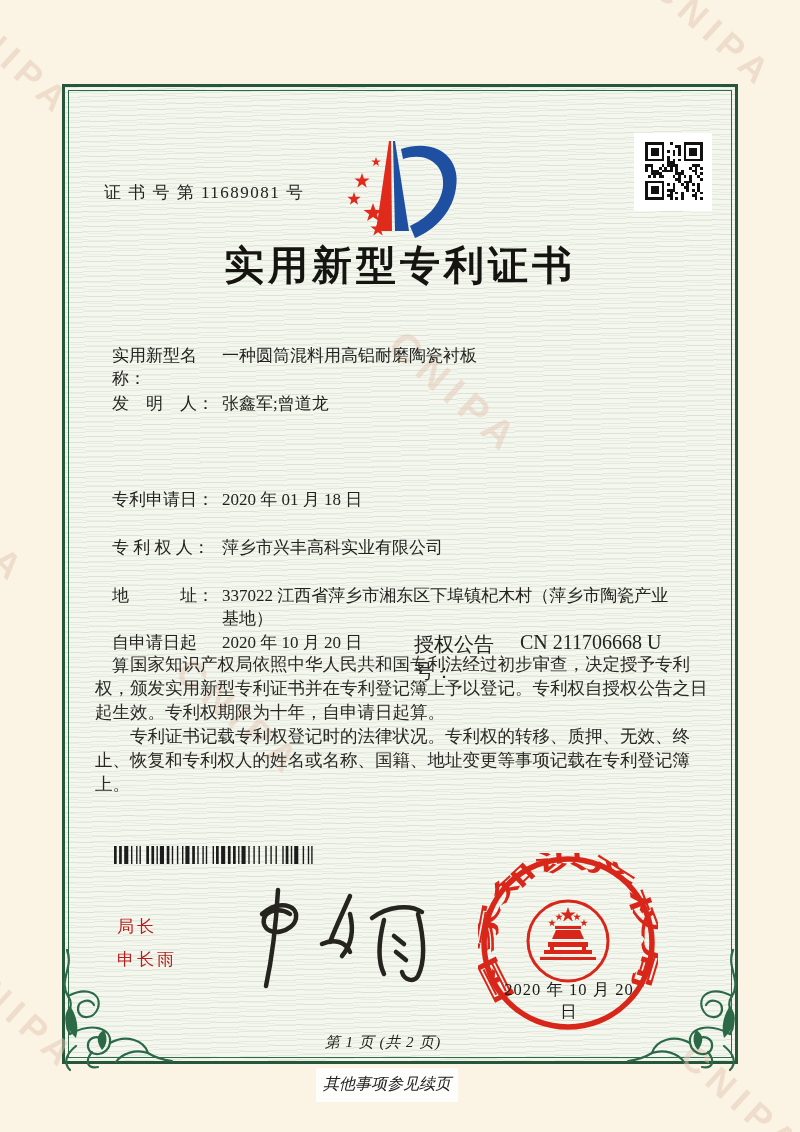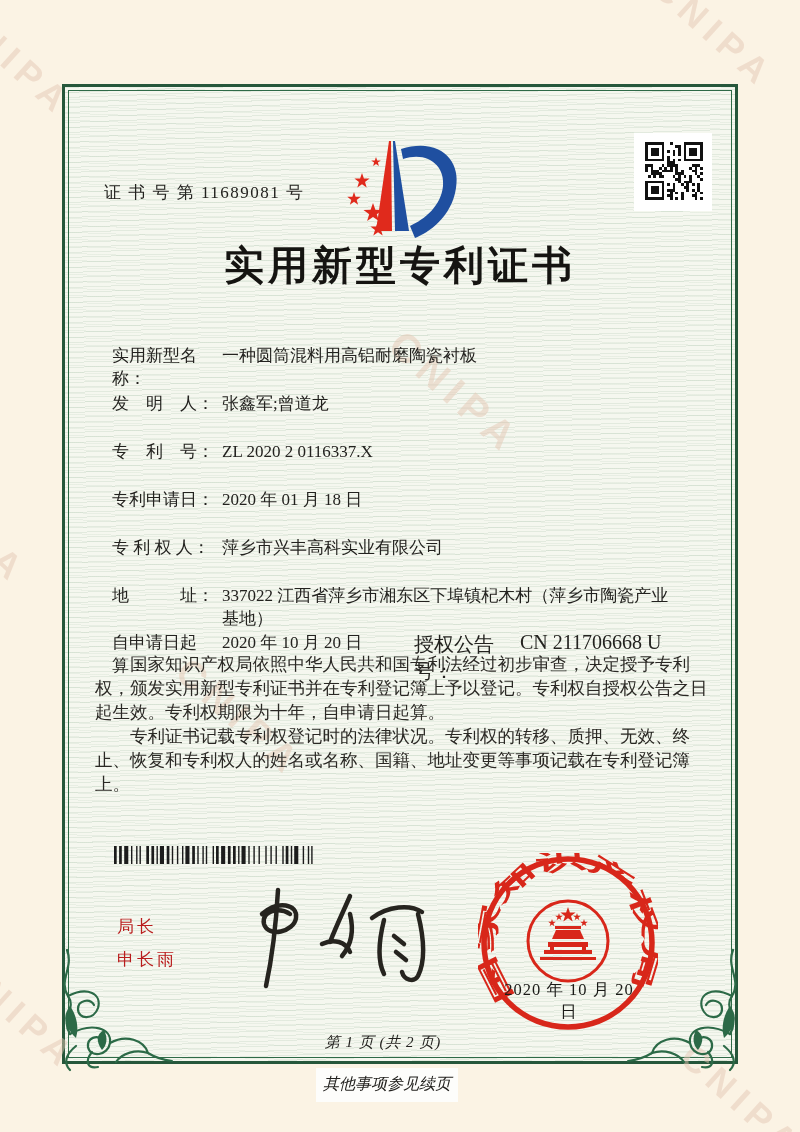--- a/index.html
+++ b/index.html
@@ -219,24 +219,20 @@
   <div class="abs title">实用新型专利证书</div>
 
   <div class="abs field" style="top:392px">
     <span class="lbl">发　明　人：</span>
     <span class="val">张鑫军;曾道龙</span>
   </div>
   <div class="abs field" style="top:344px">
     <span class="lbl">实用新型名称：</span>
     <span class="val">一种圆筒混料用高铝耐磨陶瓷衬板</span>
   </div>
-  <div class="abs field" style="top:440px">
-    <span class="lbl">专　利　号：</span>
-    <span class="val">ZL 2020 2 0116337.X</span>
-  </div>
   <div class="abs field" style="top:488px">
     <span class="lbl">专利申请日：</span>
     <span class="val">2020 年 01 月 18 日</span>
   </div>
   <div class="abs field" style="top:536px">
     <span class="lbl">专 利 权 人：</span>
     <span class="val">萍乡市兴丰高科实业有限公司</span>
   </div>
   <div class="abs field" style="top:584px">
     <span class="lbl">地　　　址：</span>

